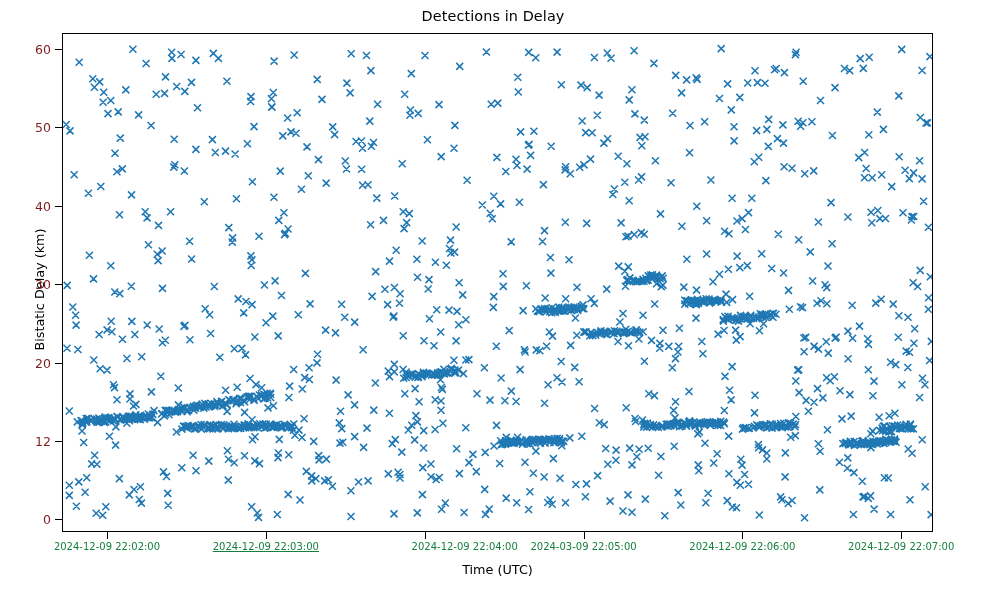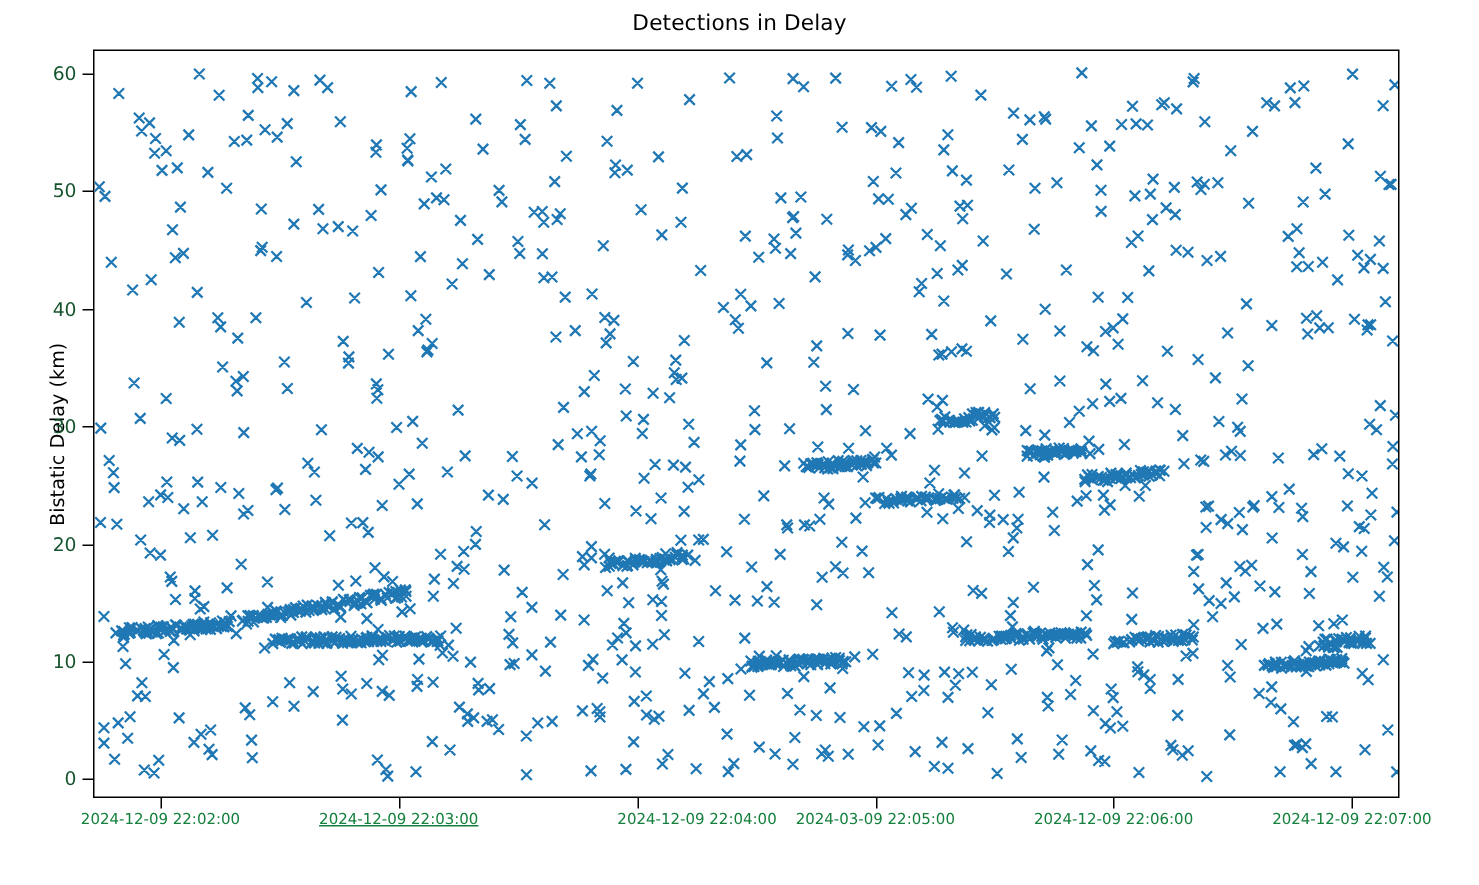--- a/index.html
+++ b/index.html
@@ -45,21 +45,21 @@
     position: absolute;
     left: 0;
     top: 0;
   }
   .tick-label-y {
     position: absolute;
     right: 0;
     width: 44px;
     text-align: right;
     font-size: 12.5px;
-    color: #14532d;
+    color: #7f1d1d;
     transform: translateY(-50%);
   }
   #y-ticklabels {
     position: absolute;
     left: 0px;
     top: 0px;
     width: 51px;
     height: 590px;
   }
   .tick-mark-y {
@@ -106,24 +106,25 @@
   }
 </style>
 </head>
 <body>
 
 <div id="figure">
 
   <div id="chart-title">Detections in Delay</div>
 
   <div id="y-axis-label">Bistatic Delay (km)</div>
+  <div id="x-axis-label">Time (UTC)</div>
 
   <div id="y-ticklabels">
       <div class="tick-label-y" style="top: 519.447px;">0</div>
-      <div class="tick-label-y" style="top: 440.987px;">10</div>
+      <div class="tick-label-y" style="top: 440.987px;">12</div>
       <div class="tick-label-y" style="top: 362.528px;">20</div>
       <div class="tick-label-y" style="top: 284.069px;">30</div>
       <div class="tick-label-y" style="top: 205.61px;">40</div>
       <div class="tick-label-y" style="top: 127.151px;">50</div>
       <div class="tick-label-y" style="top: 48.6918px;">60</div>
     </div>
   <div id="tickmarks">
       <div class="tick-mark-y" style="top: 519.447px;"></div>
       <div class="tick-mark-y" style="top: 440.987px;"></div>
       <div class="tick-mark-y" style="top: 362.528px;"></div>

